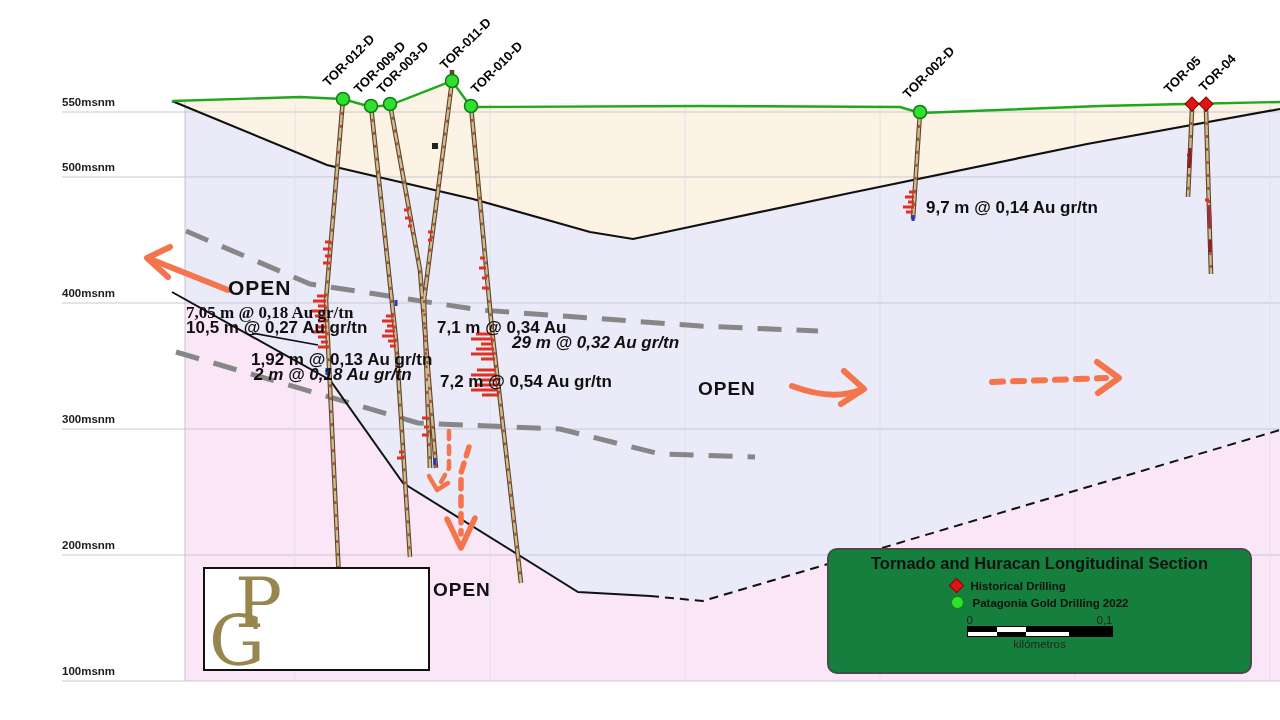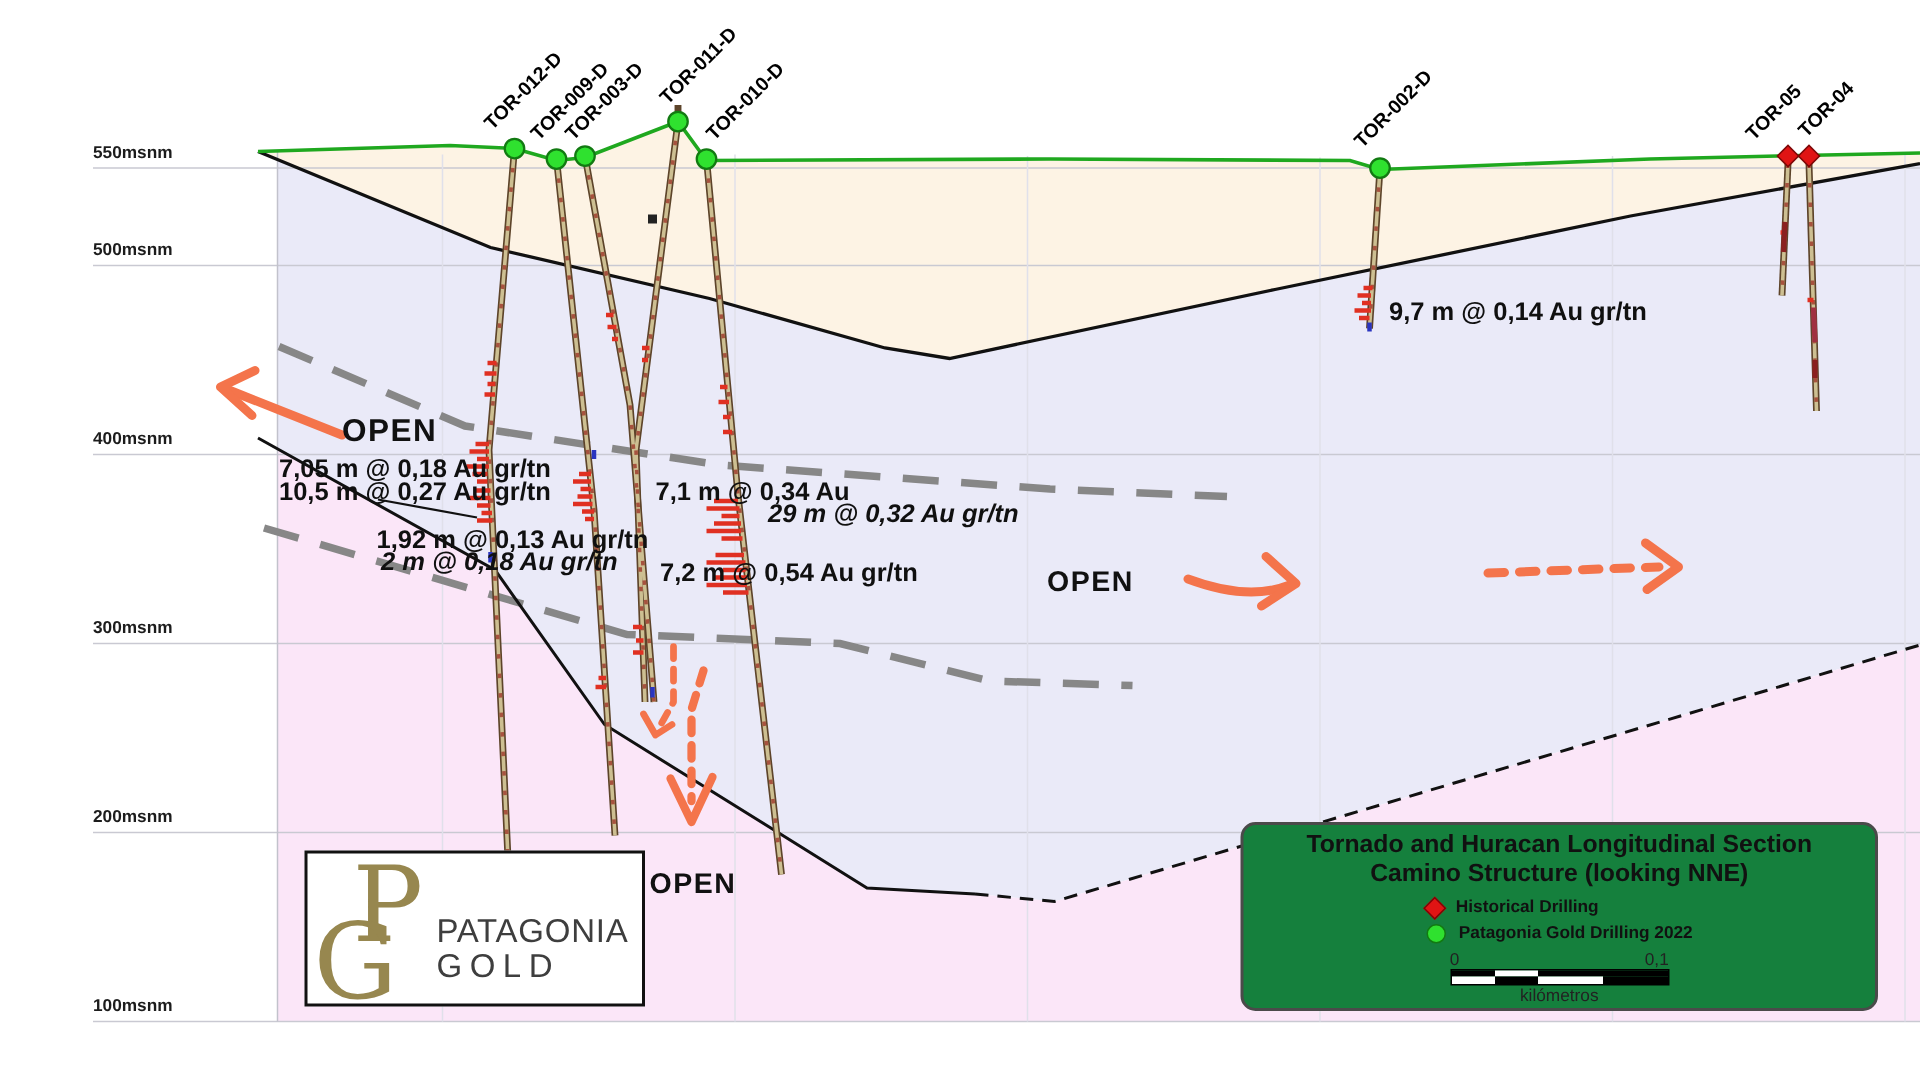--- a/index.html
+++ b/index.html
@@ -183,37 +183,36 @@
 
   <div class="hole-label" style="left:331px;top:74px;">TOR-012-D</div>
   <div class="hole-label" style="left:362px;top:81px;">TOR-009-D</div>
   <div class="hole-label" style="left:385px;top:81px;">TOR-003-D</div>
   <div class="hole-label" style="left:448px;top:57px;">TOR-011-D</div>
   <div class="hole-label" style="left:479px;top:81px;">TOR-010-D</div>
   <div class="hole-label" style="left:911px;top:86px;">TOR-002-D</div>
   <div class="hole-label" style="left:1172px;top:81px;">TOR-05</div>
   <div class="hole-label" style="left:1207px;top:79px;">TOR-04</div>
 
-  <div class="assay-label" style="left:186px;top:303px;">7,05 m @ 0,18 Au gr/tn</div>
+  <div class="assay-label" style="left:186px;top:303px;font-family:Liberation Serif, serif;">7,05 m @ 0,18 Au gr/tn</div>
   <div class="assay-label" style="left:186px;top:318px;">10,5 m @ 0,27 Au gr/tn</div>
   <div class="assay-label" style="left:251px;top:350px;">1,92 m @ 0,13 Au gr/tn</div>
   <div class="assay-label" style="left:254px;top:365px;font-style:italic;">2 m @ 0,18 Au gr/tn</div>
   <div class="assay-label" style="left:437px;top:318px;">7,1 m @ 0,34 Au</div>
   <div class="assay-label" style="left:512px;top:333px;font-style:italic;">29 m @ 0,32 Au gr/tn</div>
   <div class="assay-label" style="left:440px;top:372px;">7,2 m @ 0,54 Au gr/tn</div>
   <div class="assay-label" style="left:926px;top:198px;">9,7 m @ 0,14 Au gr/tn</div>
 
   <div class="open-label" style="left:228px;top:276px;font-size:21px;">OPEN</div>
   <div class="open-label" style="left:698px;top:378px;font-size:19px;">OPEN</div>
   <div class="open-label" style="left:433px;top:579px;font-size:19px;">OPEN</div>
 
   <div id="legend-box">
     <div id="legend-title">
       <div>Tornado and Huracan Longitudinal Section</div>
-      <div>Camino Structure (looking NNE)</div>
     </div>
     <div id="legend-items">
       <div class="legend-row">
         <span class="marker-diamond"></span>
         <span class="legend-item-label">Historical Drilling</span>
       </div>
       <div class="legend-row">
         <span class="marker-circle"></span>
         <span class="legend-item-label">Patagonia Gold Drilling 2022</span>
       </div>
@@ -229,19 +228,15 @@
       </div>
       <div id="scale-units">kilómetros</div>
     </div>
   </div>
 
   <div id="logo-box">
     <svg id="logo-monogram" width="80" height="100" viewBox="0 0 80 100">
       <text x="26" y="58" font-family="DejaVu Serif, serif" font-size="70" fill="#97874f">P</text>
       <text x="0" y="96" font-family="DejaVu Serif, serif" font-size="70" fill="#97874f">G</text>
     </svg>
-    <div id="logo-text">
-      <div id="logo-name1">PATAGONIA</div>
-      <div id="logo-name2">GOLD</div>
-    </div>
   </div>
 
 </div>
 
 </body></html>

